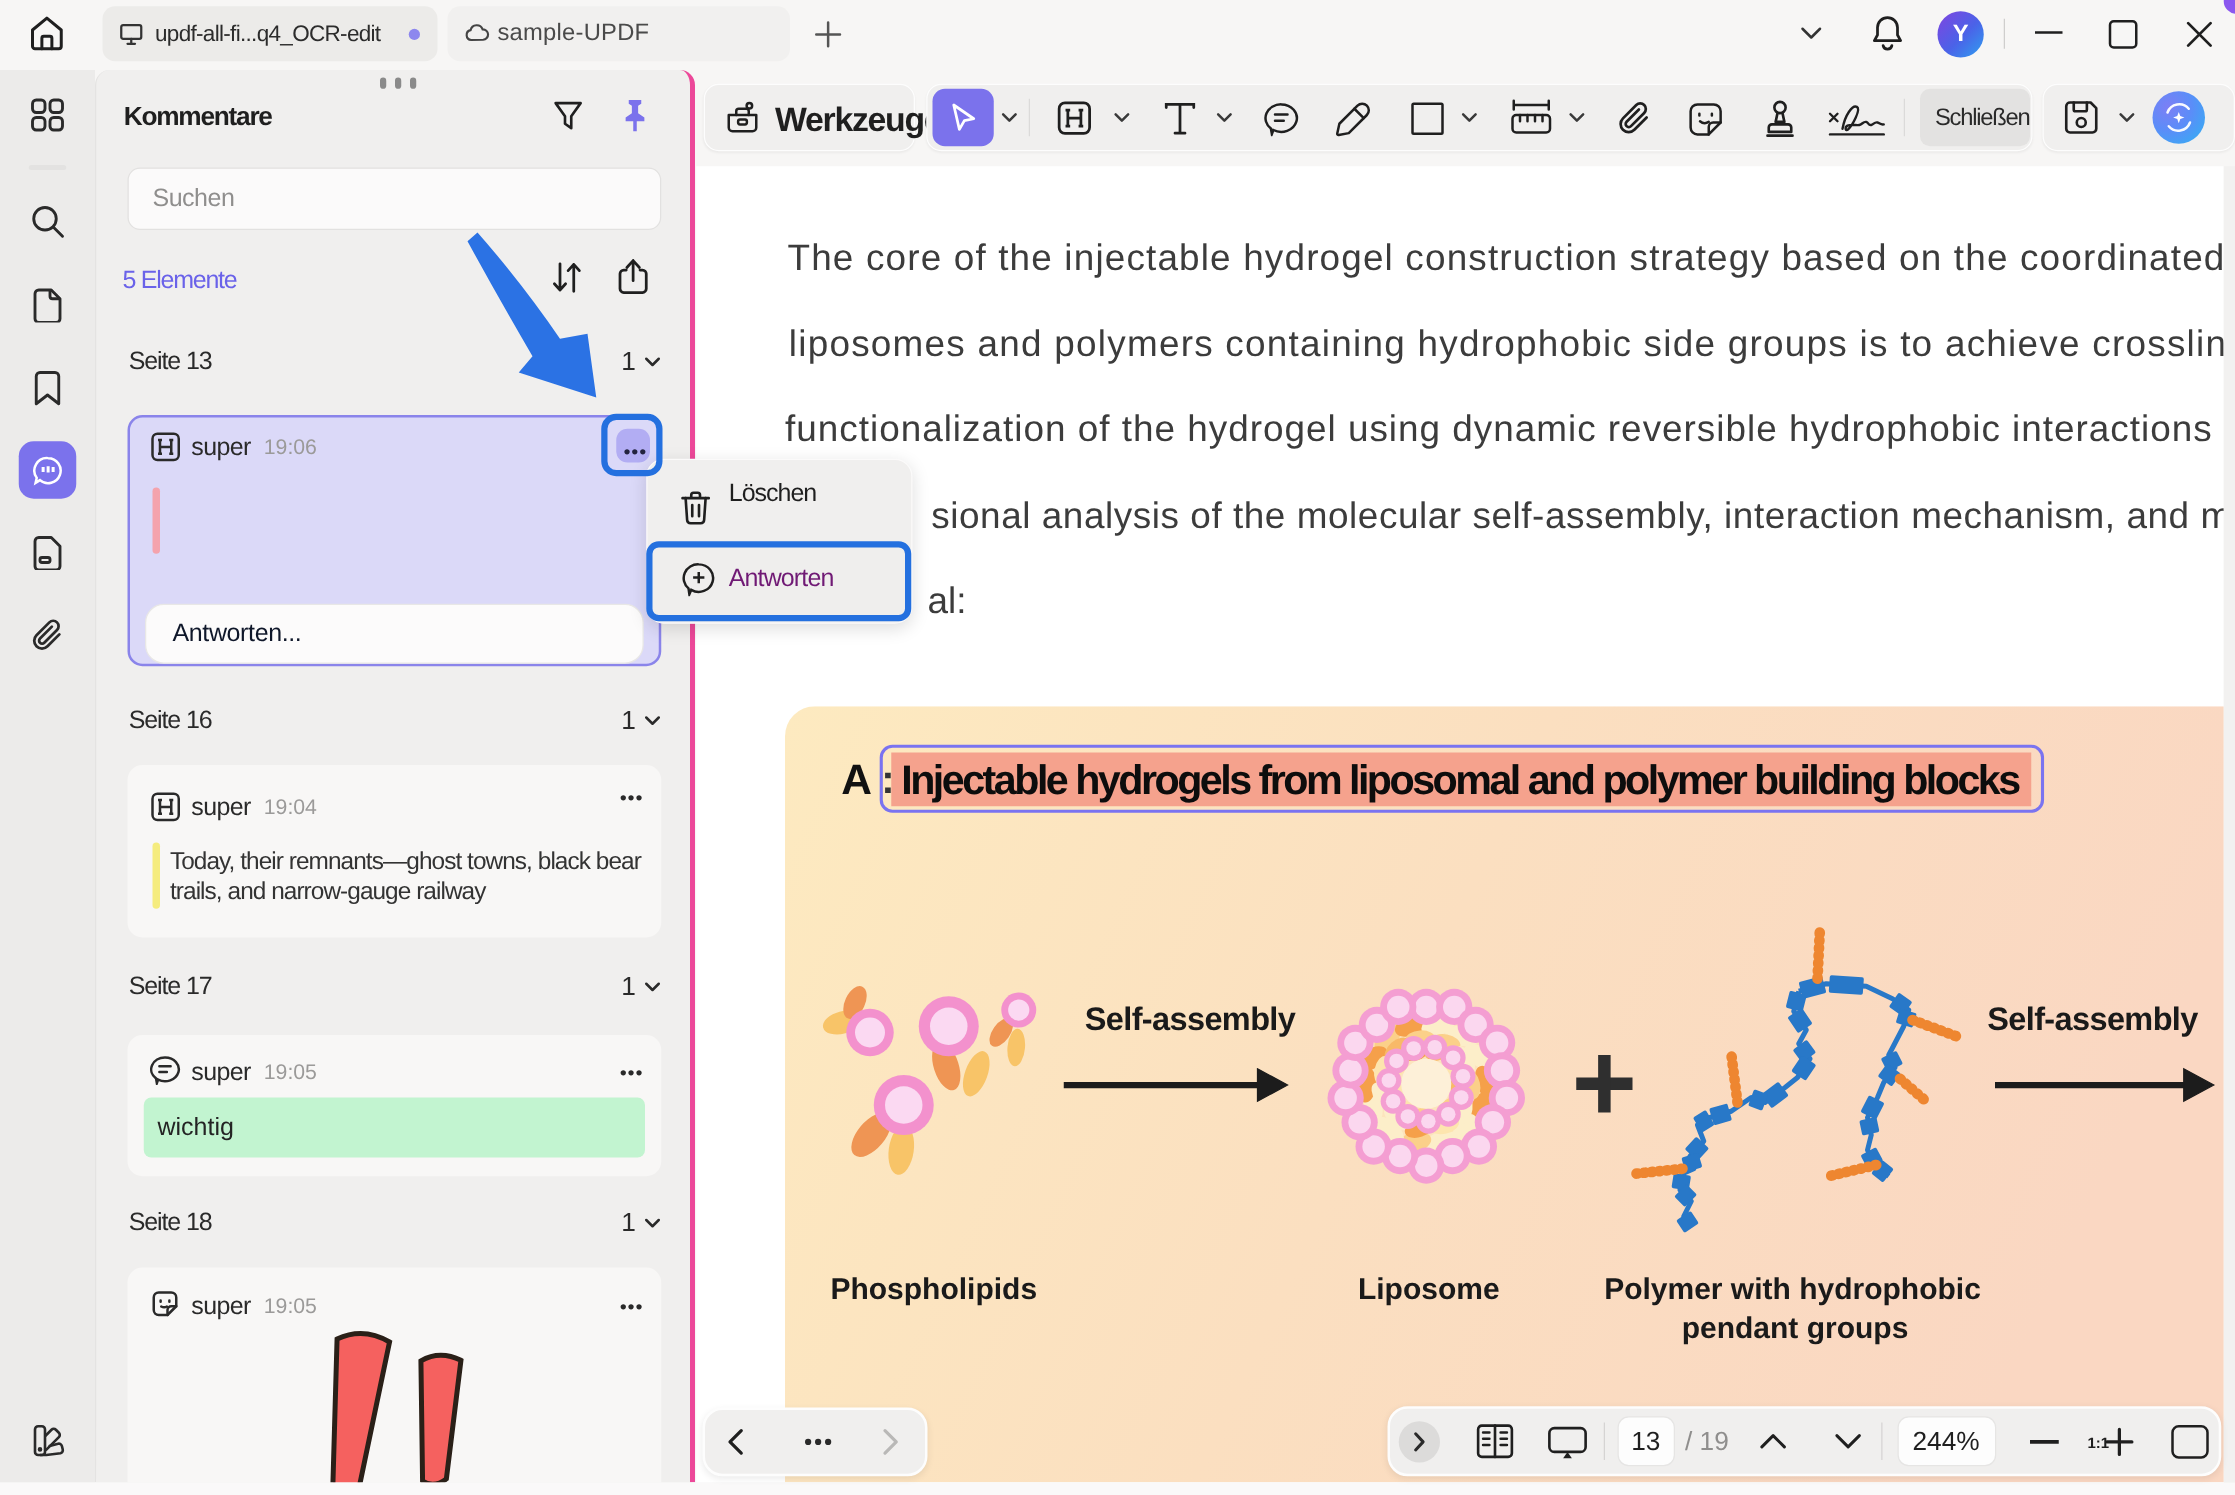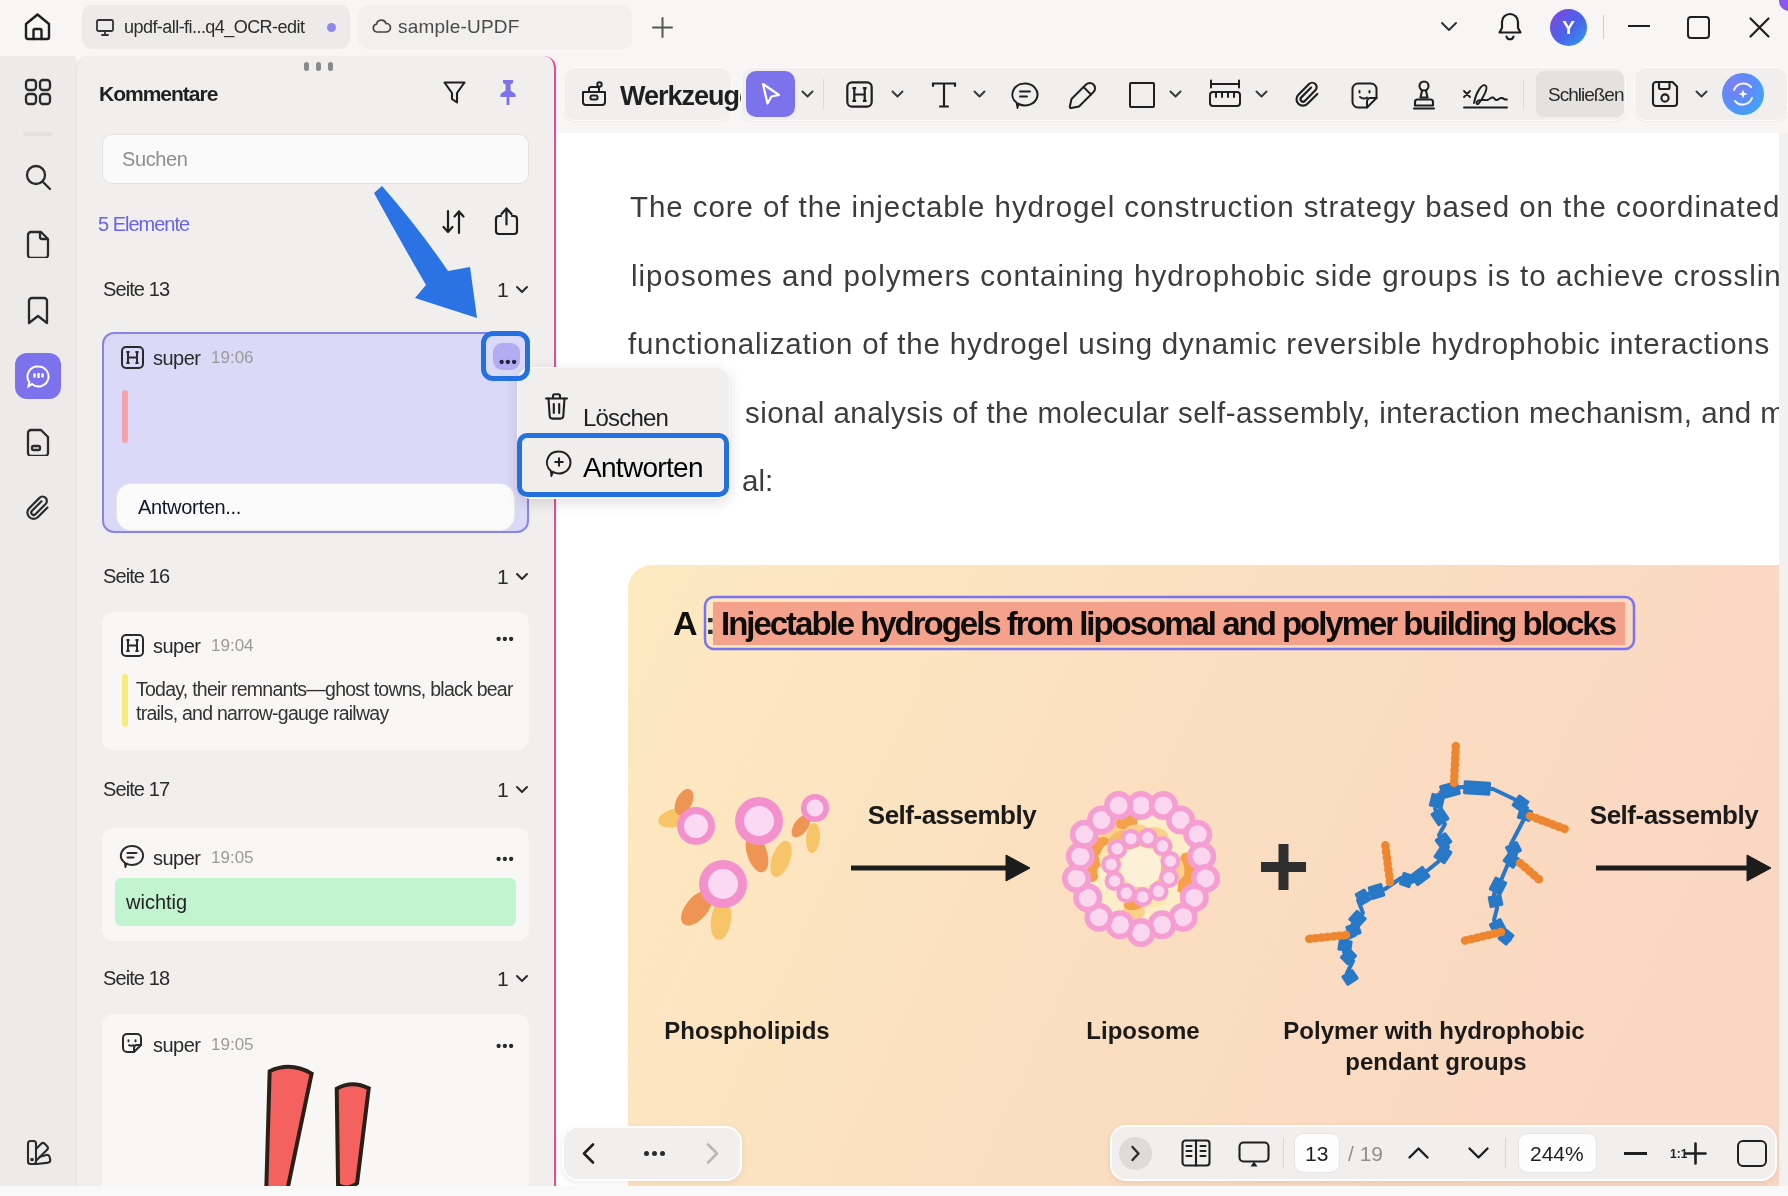--- a/index.html
+++ b/index.html
@@ -91,21 +91,21 @@
   </svg>
 
   <svg class="abs" style="left:26px;top:1083px" width="26" height="27" viewBox="0 0 26 27" fill="none" stroke="#2a2a2a" stroke-width="2.1" stroke-linejoin="round">
     <rect x="2" y="2" width="8" height="23" rx="2.5"></rect>
     <path d="M10 10 l5.2 -5.2 a2.5 2.5 0 0 1 3.5 0 l2.4 2.4 a2.5 2.5 0 0 1 0 3.5 L10.5 21.3"></path>
     <path d="M13 18 l7.5 -2 a2.5 2.5 0 0 1 3 1.8 l0.7 2.8 a2.5 2.5 0 0 1 -1.8 3 L11 25 H6"></path>
     <circle cx="6" cy="20.5" r="0.8" fill="#2a2a2a"></circle>
   </svg>
 </div>
 
-<div class="abs" id="panel" style="left:76px;top:56px;width:480px;height:1130px;background:#f0efee;border-left:1px solid #e4e3e2;border-right:2px solid #ec4899;border-radius:12px 12px 0 0;overflow:hidden;">
+<div class="abs" id="panel" style="left:76px;top:56px;width:480px;height:1130px;background:#f0efee;border-left:1px solid #e4e3e2;border-right:4px solid #ec4899;border-radius:12px 12px 0 0;overflow:hidden;">
 
   <div class="abs" style="left:227px;top:6px;width:5px;height:9px;border-radius:3px;background:#8a8a8a;"></div>
   <div class="abs" style="left:239px;top:6px;width:5px;height:9px;border-radius:3px;background:#8a8a8a;"></div>
   <div class="abs" style="left:251px;top:6px;width:5px;height:9px;border-radius:3px;background:#8a8a8a;"></div>
 
   <div class="abs" style="left:22px;top:26px;font-size:21px;font-weight:bold;color:#1f1f1f;letter-spacing:-1px;">Kommentare</div>
   <svg class="abs" style="left:365px;top:24px" width="25" height="26" viewBox="0 0 25 26" fill="none" stroke="#1f1f1f" stroke-width="2.1" stroke-linejoin="round">
     <path d="M2.5 2.5 h20 L15 13 v9.5 l-5 -3.5 V13 Z"></path>
   </svg>
   <svg class="abs" style="left:417px;top:22px" width="28" height="30" viewBox="0 0 28 30" fill="#7b72ec">
@@ -562,24 +562,24 @@
   </svg>
 <div class="abs" style="left:1737px;top:1140px;width:30px;height:27px;border:2.2px solid #1f1f1f;border-radius:6px;"></div>
 <div class="abs" style="left:1670px;top:1147px;font-size:12px;font-weight:bold;color:#1f1f1f;letter-spacing:0px;">1:1</div>
 
 <div class="abs" style="left:517px;top:367px;width:213px;height:132px;background:#f0efee;border:1.5px solid #fbfafa;border-radius:14px;box-shadow:0 4px 14px rgba(0,0,0,0.13);"></div>
 <svg class="abs" style="left:543px;top:392px" width="27" height="29" viewBox="0 0 27 29" fill="none" stroke="#1f1f1f" stroke-width="2.1" stroke-linecap="round" stroke-linejoin="round">
   <path d="M3 6.5 h21 M10 6.5 V4 a1.8 1.8 0 0 1 1.8 -1.8 h3.4 A1.8 1.8 0 0 1 17 4 v2.5"></path>
   <path d="M5.5 6.5 l1.2 17.5 a2.8 2.8 0 0 0 2.8 2.6 h8 a2.8 2.8 0 0 0 2.8 -2.6 L21.5 6.5"></path>
   <path d="M10.8 12 v9 M16.2 12 v9"></path>
 </svg>
-<div class="abs" style="left:583px;top:404px;font-size:24px;color:#1f1f1f;letter-spacing:-0.8px;">Löschen</div>
+<div class="abs" style="left:583px;top:384px;font-size:20px;color:#1f1f1f;letter-spacing:-0.8px;">Löschen</div>
 <div class="abs" style="left:517px;top:433px;width:212px;height:64px;border:5px solid #2470df;border-radius:10px;background:#efeeed;"></div>
 <svg class="abs" style="left:545px;top:449px" width="28" height="28" viewBox="0 0 28 28" fill="none" stroke="#1f1f1f" stroke-width="2">
   <path d="M14 2.5 a11.5 11 0 1 1 -6 20.4 l-1.5 3.5 l-0.7 -4.7 a11.5 11 0 0 1 8.2 -19.2 Z"></path>
   <path d="M14 8.5 v9 M9.5 13 h9"></path>
 </svg>
-<div class="abs" style="left:583px;top:452px;font-size:28px;color:#000000;letter-spacing:-0.7px;">Antworten</div>
+<div class="abs" style="left:583px;top:452px;font-size:20px;color:#701a75;letter-spacing:-0.7px;">Antworten</div>
 
 <div class="abs" style="left:481px;top:331px;width:49px;height:50px;border:5px solid #2470df;border-radius:12px;"></div>
 <svg class="abs" style="left:360px;top:175px" width="135" height="155" viewBox="0 0 135 155">
   <path d="M14 18 Q38 62 66 110 L55 123 L117 143 L110 92 L88 96 Q58 52 22 11 Z" fill="#2b72e4"></path>
 </svg>
 
 </body></html>

